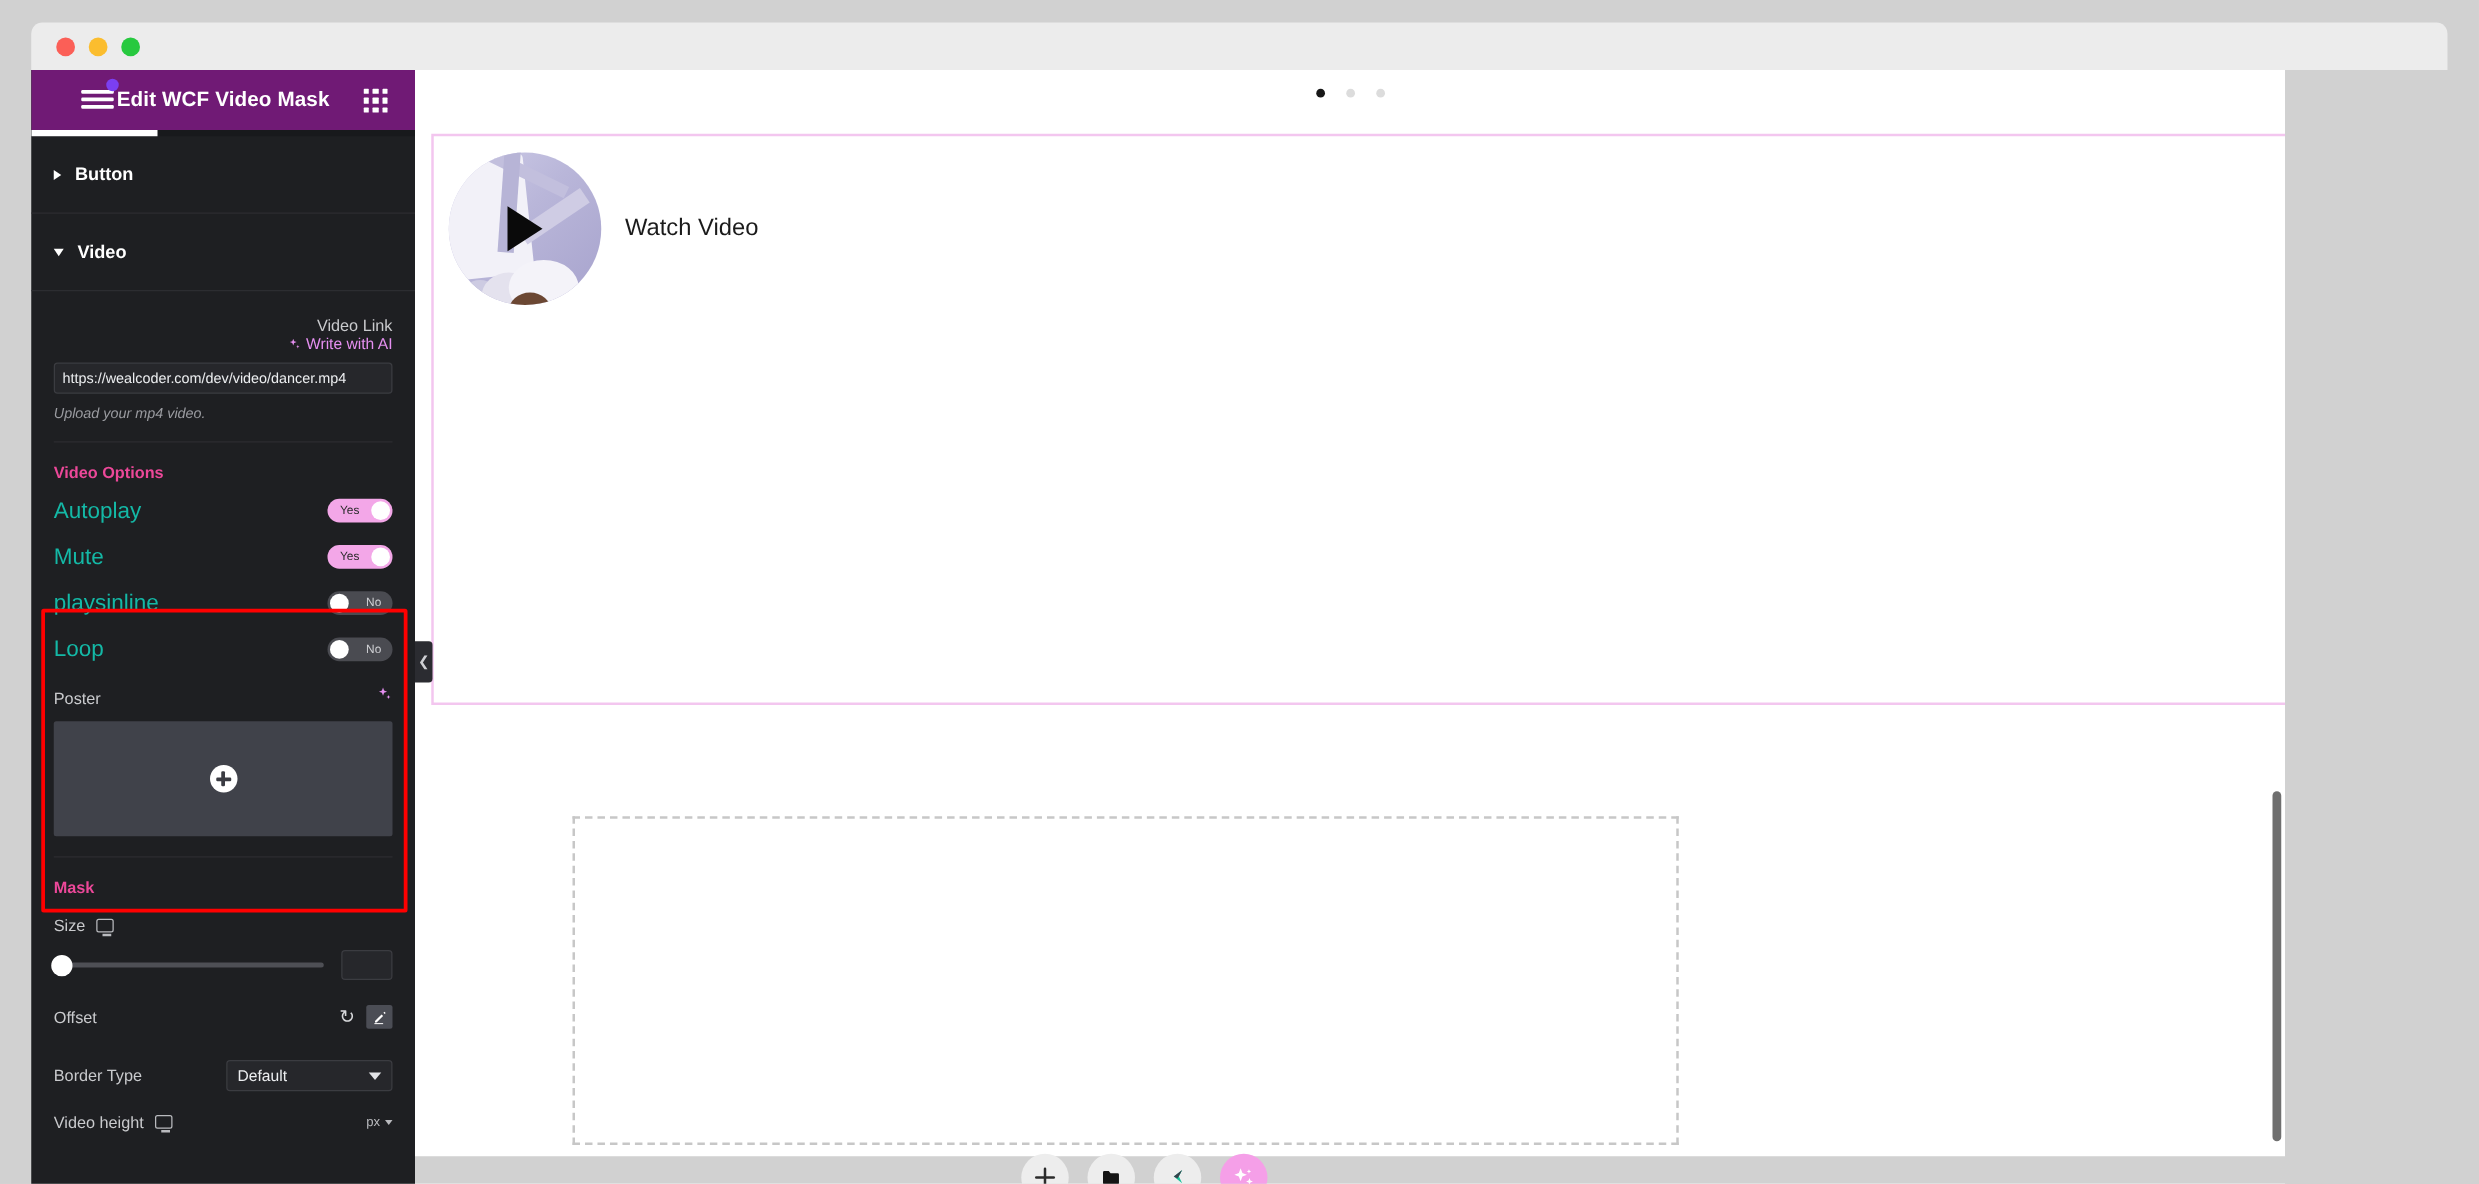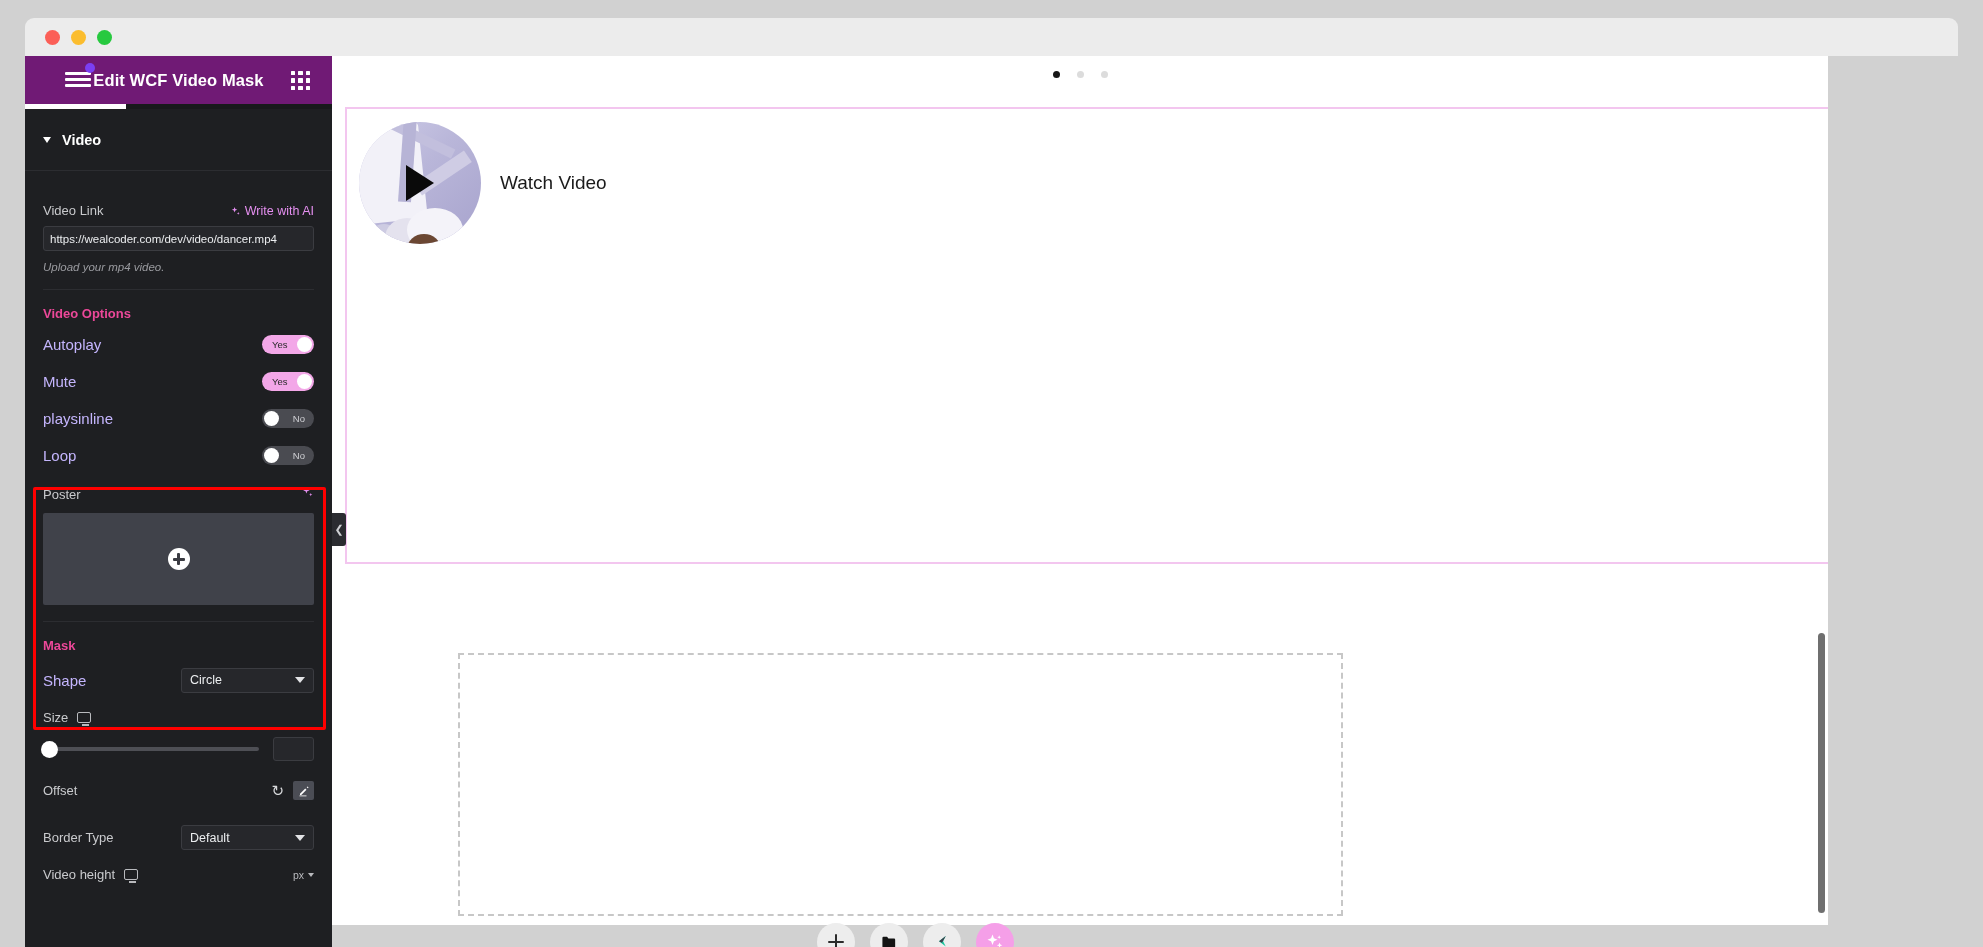--- a/index.html
+++ b/index.html
@@ -63,38 +63,38 @@
     border-bottom: 1px solid #2c2d31;
     cursor: pointer;
   }
   .caret { width: 0; height: 0; }
   .caret.right { border-left: 6px solid #fff; border-top: 4.5px solid transparent; border-bottom: 4.5px solid transparent; }
   .caret.down { border-top: 6px solid #fff; border-left: 4.5px solid transparent; border-right: 4.5px solid transparent; }
   .section-head span.lbl { color: #fff; font-size: 14.5px; font-weight: bold; }
 
   .pane { padding: 0 18px; }
 
-  .row-label-ai { display: flex; align-items: flex-end; justify-content: space-between; margin-top: 32px; }
+  .row-label-ai { display: flex; align-items: flex-end; justify-content: space-between; margin-top: 20px; flex-direction: column; }
   .fld-label { color: #c9cacd; font-size: 13px; }
   #write-ai { color: #e58ff0; font-size: 12.5px; display: flex; align-items: center; gap: 4px; cursor: pointer; }
 
   #video-link-input {
     margin-top: 8px; width: 100%; height: 25px;
     background: #26272b; border: 1px solid #3b3c41; border-radius: 3px;
     color: #eceef0; font-size: 11.5px; padding: 0 6px;
     font-family: "Liberation Sans", sans-serif;
   }
   #video-link-hint { margin-top: 10px; color: #9a9ba0; font-size: 11.5px; font-style: italic; }
 
   .divider { height: 1px; background: #2c2d31; margin: 16px 0 0; }
 
   .group-title { color: #ec4899; font-size: 13px; font-weight: bold; margin-top: 16px; }
 
   .opt-row { display: flex; align-items: center; justify-content: space-between; height: 28px; margin-top: 9px; }
-  .opt-row .fld-label { color: #c4b5fd; font-size: 15px; }
+  .opt-row .fld-label { color: #14b8a6; font-size: 18px; }
 
   .toggle { width: 52px; height: 19px; border-radius: 10px; position: relative; cursor: pointer; }
   .toggle.on { background: #f3a7e8; }
   .toggle.off { background: #4a4b51; }
   .toggle .knob { position: absolute; top: 2px; width: 15px; height: 15px; border-radius: 50%; background: #fff; }
   .toggle.on .knob { right: 2px; }
   .toggle.off .knob { left: 2px; }
   .toggle .tlabel { position: absolute; top: 3px; font-size: 9.5px; line-height: 13px; }
   .toggle.on .tlabel { left: 10px; color: #2b2b2b; }
   .toggle.off .tlabel { right: 9px; color: #cfd0d4; }
@@ -270,20 +270,24 @@
           <i></i>
           <i></i>
           <i></i>
       </div>
     </div>
 
     <div id="tabstrip">
       <div id="tab-indicator"></div>
     </div>
 
+    <div class="section-head">
+      <span class="caret right"></span>
+      <span class="lbl">Button</span>
+    </div>
 
     <div class="section-head">
       <span class="caret down"></span>
       <span class="lbl">Video</span>
     </div>
 
     <div class="pane">
 
       <div class="row-label-ai">
         <span class="fld-label">Video Link</span>
@@ -349,27 +353,20 @@
 
       <div id="poster-drop">
         <span id="poster-plus"></span>
       </div>
 
       <div class="divider"></div>
 
       
       <div class="group-title">Mask</div>
 
-      <div class="opt-row" style="margin-top:13px">
-        <span class="fld-label">Shape</span>
-        <span class="sel">
-          <span>Circle</span>
-          <span class="dn"></span>
-        </span>
-      </div>
 
       <div class="size-head">
         <span class="fld-label">Size</span>
         <span class="monitor-icon"></span>
       </div>
 
       <div class="slider-row">
         <span class="slider-track">
           <span class="slider-thumb"></span>
         </span>

